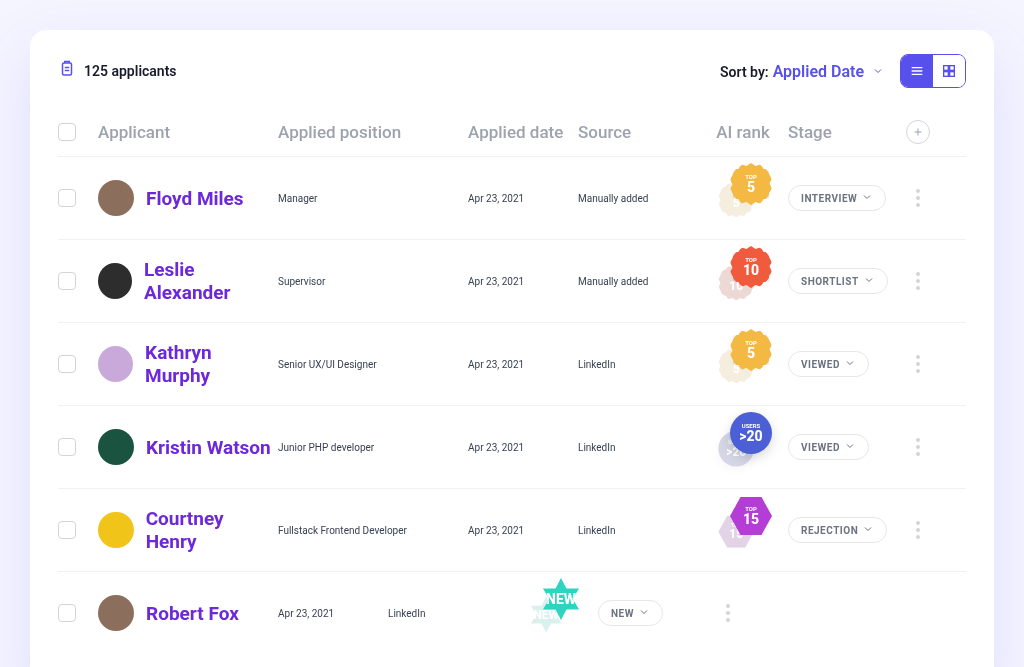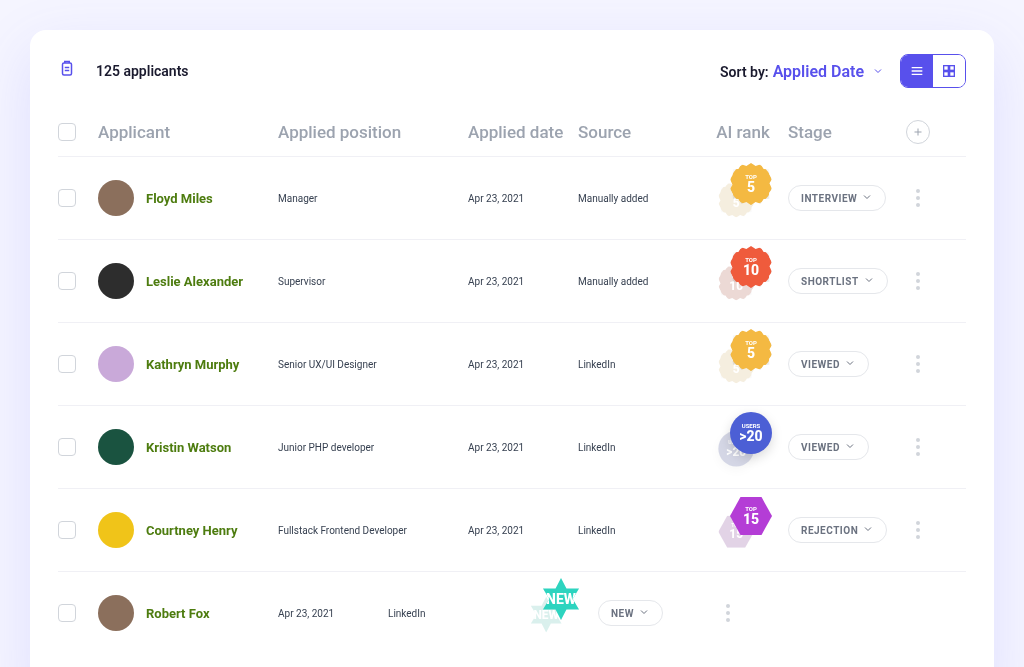--- a/index.html
+++ b/index.html
@@ -19,21 +19,21 @@
     }
     .header {
       display: flex;
       align-items: center;
       justify-content: space-between;
       margin-bottom: 20px;
     }
     .header-left {
       display: flex;
       align-items: center;
-      gap: 20px;
+      gap: 8px;
     }
     .clipboard-icon { color: #5850ec; }
     .count-text { font-size: 14px; font-weight: 600; color: #1a1a2e; }
     .header-right { display: flex; align-items: center; gap: 16px; }
     .sort-by { font-size: 14px; font-weight: 600; color: #1a1a2e; }
     .sort-value { color: #5850ec; font-weight: 600; }
     .chevron { margin-left: 4px; }
     .view-toggle {
       display: flex;
       border: 1px solid #5850ec;
@@ -79,21 +79,21 @@
       border: 1.5px solid #d1d5db;
       border-radius: 4px;
       cursor: pointer;
     }
     .applicant-cell { display:flex; align-items:center; gap:12px; }
     .avatar {
       width: 36px; height: 36px; border-radius: 50%;
       display:flex; align-items:center; justify-content:center;
       font-size: 12px; font-weight:600; color:#fff;
     }
-    .name { font-weight: 700; color:#4d7c0f; font-size:13px; }
+    .name { font-weight: 700; color:#6d28d9; font-size:19px; }
     .position, .date, .source { font-size:10px; color:#374151; }
     .badge-wrap { position:relative; width:60px; height:50px; display:flex; align-items:center; justify-content:center; }
     .badge {
       width:42px; height:42px; border-radius:50%;
       display:flex; flex-direction:column; align-items:center; justify-content:center;
       color:#fff; font-weight:800; font-size:14px; position:relative;
       box-shadow: 0 4px 12px rgba(0,0,0,0.15);
     }
     .badge.scallop {
       clip-path: polygon(50% 0%, 61% 7%, 73% 3%, 80% 14%, 93% 15%, 94% 28%, 100% 38%, 94% 48%, 100% 62%, 93% 71%, 94% 85%, 80% 86%, 73% 97%, 61% 93%, 50% 100%, 39% 93%, 27% 97%, 20% 86%, 7% 85%, 6% 72%, 0% 62%, 6% 52%, 0% 38%, 6% 29%, 7% 15%, 20% 14%, 27% 3%, 39% 7%);

